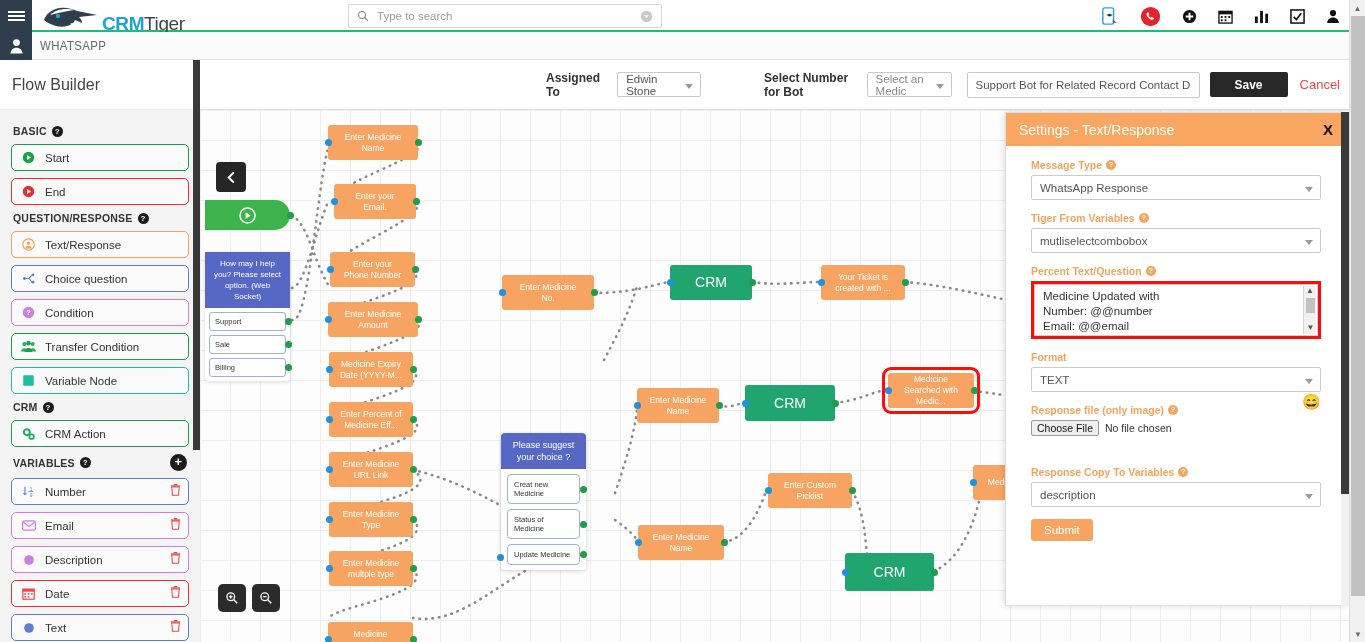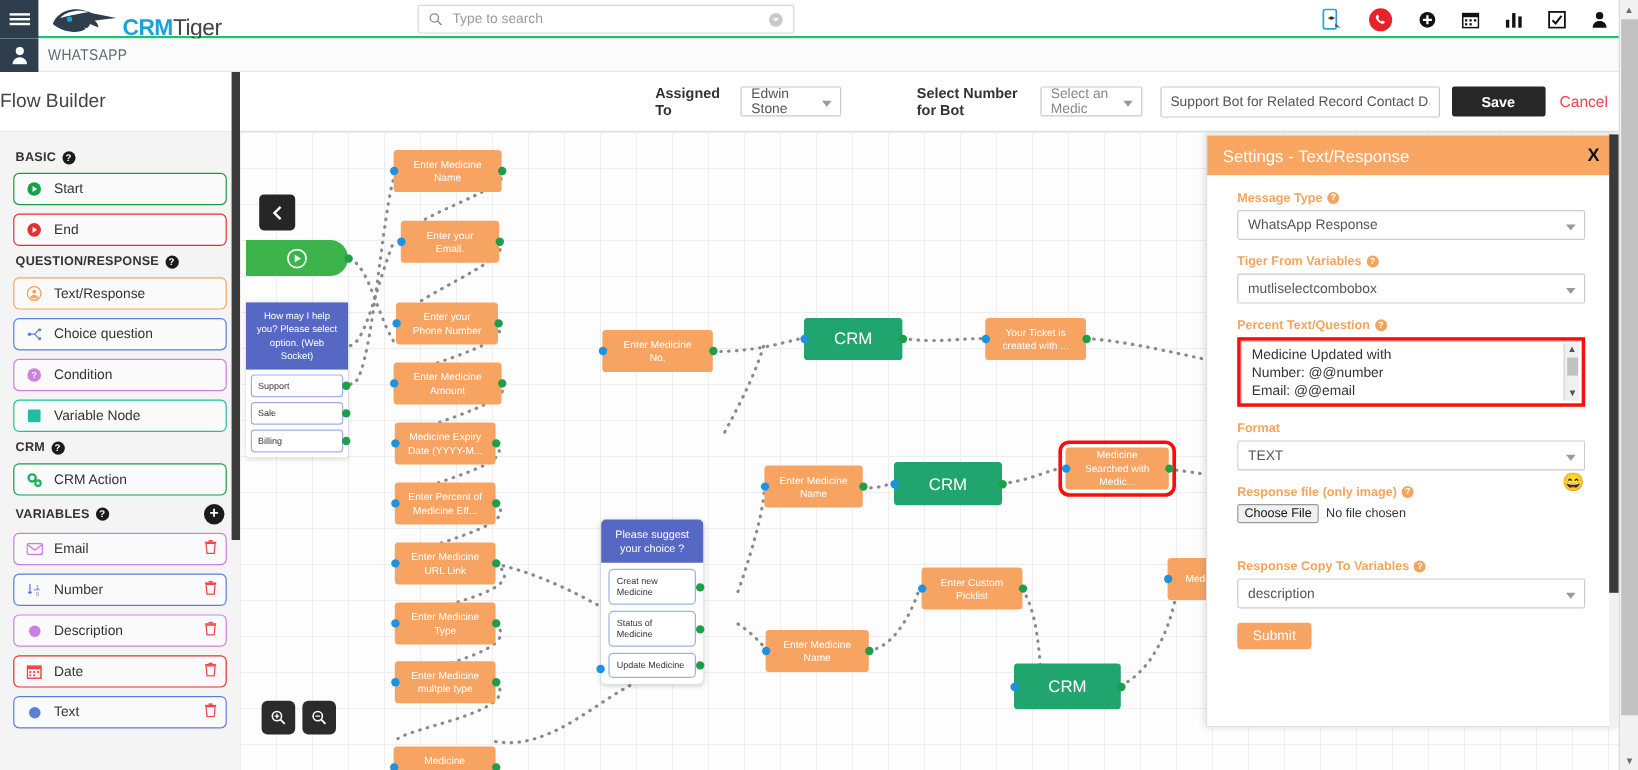--- a/index.html
+++ b/index.html
@@ -68,21 +68,21 @@
     transform: scaleX(0.88); transform-origin: left center;
   }
 
   
   #leftpanel {
     position: absolute; top: 60px; left: 0; width: 200px; height: 582px;
     background: #f4f4f4;
   }
   #flowbuilder-head {
     height: 50px; background: #fff; display: flex; align-items: center;
-    border-bottom: 1px solid #ececec;
+    padding-left: 12px; border-bottom: 1px solid #ececec;
   }
   #flowbuilder-head .t { font-size: 16px; color: #444; }
   #palette {
     height: 532px; overflow: hidden; padding: 8px 11px 0 11px;
   }
   .pal-group-head {
     font-size: 10.5px; font-weight: bold; color: #333; letter-spacing: .2px;
     margin: 7px 0 7px 2px; display: flex; align-items: center; gap: 5px;
   }
   .qmark {
@@ -449,20 +449,33 @@
     </div>
     <div class="pal-item b-purple">
       <span class="ico">
         <svg width="13" height="13" viewBox="0 0 16 16">
             <circle cx="8" cy="8" r="7" fill="#cf7fe0"></circle>
             <text x="8" y="11.5" font-size="9" fill="#fff" text-anchor="middle" font-family="Liberation Sans, sans-serif" font-weight="bold">?</text>
           </svg>
       </span>
       <span>Condition</span>
     </div>
+    <div class="pal-item b-green">
+      <span class="ico">
+        <svg width="15" height="13" viewBox="0 0 18 14">
+          <circle cx="4" cy="4" r="2.4" fill="#1eb05c"></circle>
+            <circle cx="14" cy="4" r="2.4" fill="#1eb05c"></circle>
+          <circle cx="9" cy="3" r="2.8" fill="#17a34d"></circle>
+          <path d="M0 13c0-2.5 1.8-4 4-4s4 1.5 4 4z" fill="#1eb05c"></path>
+          <path d="M10 13c0-2.5 1.8-4 4-4s4 1.5 4 4z" fill="#1eb05c"></path>
+          <path d="M4.4 13.5c0-3 2-4.8 4.6-4.8s4.6 1.8 4.6 4.8z" fill="#17a34d"></path>
+        </svg>
+      </span>
+      <span>Transfer Condition</span>
+    </div>
     <div class="pal-item b-teal">
       <span class="ico">
         <svg width="13" height="13" viewBox="0 0 16 16">
             <rect x="1.5" y="1.5" width="13" height="13" rx="1.5" fill="#1ebfa0"></rect>
           </svg>
       </span>
       <span>Variable Node</span>
     </div>
 
     <div class="pal-group-head">
@@ -478,49 +491,49 @@
       </span>
       <span>CRM Action</span>
     </div>
 
     <div class="pal-group-head" id="var-head-row">
       <span style="display:flex;align-items:center;gap:5px;">
         <span>VARIABLES</span>
         <span class="qmark">?</span>
       </span>
       <span id="add-var-btn">+</span>
-    </div>
-
-    <div class="pal-item b-purple">
-      <span class="ico">
-        <svg width="14" height="11" viewBox="0 0 16 12">
-            <rect x=".7" y=".7" width="14.6" height="10.6" rx="2" fill="none" stroke="#cf7fe0" stroke-width="1.4"></rect>
-            <path d="M1.5 2.2 L8 7 L14.5 2.2" fill="none" stroke="#cf7fe0" stroke-width="1.4"></path>
-          </svg>
-      </span>
-      <span>Email</span>
-      <span class="trash">
-        <svg width="11" height="12" viewBox="0 0 12 14">
-            <path d="M1.6 3.4h8.8l-.9 9.6H2.5z" fill="none" stroke="#f0454a" stroke-width="1.2"></path>
-            <rect x="0.6" y="1.6" width="10.8" height="1.5" fill="#f0454a"></rect>
-            <rect x="4" y="0" width="4" height="1.6" fill="#f0454a"></rect>
-          </svg>
-      </span>
     </div>
 
     <div class="pal-item b-blue">
       <span class="ico">
         <svg width="14" height="13" viewBox="0 0 16 16">
           <path d="M3 2 V12 M3 12 L1.2 10 M3 12 L4.8 10" stroke="#5b7fd4" stroke-width="1.3" fill="none"></path>
           <text x="9" y="7" font-size="6" fill="#5b7fd4" font-family="Liberation Sans, sans-serif">1</text>
           <line x1="7" y1="8" x2="13" y2="8" stroke="#5b7fd4" stroke-width=".9"></line>
           <text x="9" y="14.5" font-size="6" fill="#5b7fd4" font-family="Liberation Sans, sans-serif">9</text>
         </svg>
       </span>
       <span>Number</span>
+      <span class="trash">
+        <svg width="11" height="12" viewBox="0 0 12 14">
+            <path d="M1.6 3.4h8.8l-.9 9.6H2.5z" fill="none" stroke="#f0454a" stroke-width="1.2"></path>
+            <rect x="0.6" y="1.6" width="10.8" height="1.5" fill="#f0454a"></rect>
+            <rect x="4" y="0" width="4" height="1.6" fill="#f0454a"></rect>
+          </svg>
+      </span>
+    </div>
+
+    <div class="pal-item b-purple">
+      <span class="ico">
+        <svg width="14" height="11" viewBox="0 0 16 12">
+            <rect x=".7" y=".7" width="14.6" height="10.6" rx="2" fill="none" stroke="#cf7fe0" stroke-width="1.4"></rect>
+            <path d="M1.5 2.2 L8 7 L14.5 2.2" fill="none" stroke="#cf7fe0" stroke-width="1.4"></path>
+          </svg>
+      </span>
+      <span>Email</span>
       <span class="trash">
         <svg width="11" height="12" viewBox="0 0 12 14">
             <path d="M1.6 3.4h8.8l-.9 9.6H2.5z" fill="none" stroke="#f0454a" stroke-width="1.2"></path>
             <rect x="0.6" y="1.6" width="10.8" height="1.5" fill="#f0454a"></rect>
             <rect x="4" y="0" width="4" height="1.6" fill="#f0454a"></rect>
           </svg>
       </span>
     </div>
 
     <div class="pal-item b-purple">

